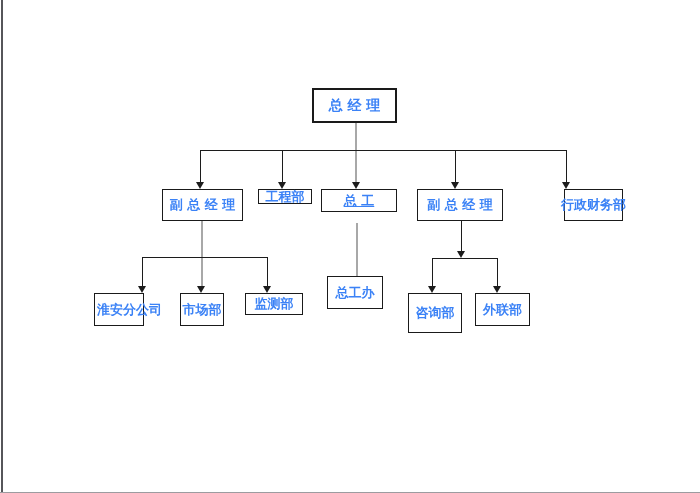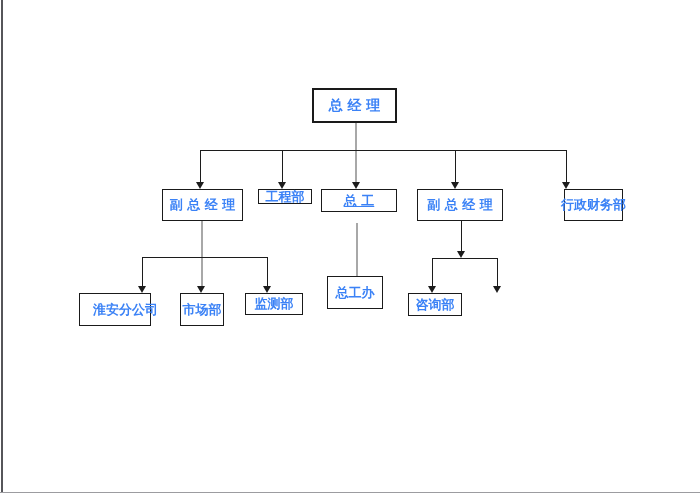--- a/index.html
+++ b/index.html
@@ -94,19 +94,20 @@
   <div class="arr" style="left:493px; top:286px;"></div>
 
   <div class="node root" style="left:312px; top:88px; width:85px; height:35px;">总 经 理</div>
 
   <div class="node" style="left:162px; top:189px; width:81px; height:32px;">副 总 经 理</div>
   <div class="node" style="left:258px; top:189px; width:54px; height:15px;">工程部</div>
   <div class="node" style="left:321px; top:189px; width:76px; height:23px;text-decoration:underline;">总 工</div>
   <div class="node" style="left:417px; top:189px; width:86px; height:32px;">副 总 经 理</div>
   <div class="node" style="left:516px; top:189px; width:59px; height:32px;margin-left:48px;">行政财务部</div>
 
-  <div class="node" style="left:79px; top:293px; width:72px; height:33px;padding-left:21px;">淮安分公司</div>
+  <div class="node" style="left:94px; top:293px; width:50px; height:33px;padding-left:21px;">淮安分公司</div>
   <div class="node" style="left:180px; top:293px; width:44px; height:33px;">市场部</div>
   <div class="node" style="left:245px; top:293px; width:58px; height:22px;">监测部</div>
   <div class="node" style="left:327px; top:276px; width:56px; height:33px;">总工办</div>
-  <div class="node" style="left:408px; top:293px; width:54px; height:23px;">咨询部</div>
+  <div class="node" style="left:408px; top:293px; width:54px; height:40px;">咨询部</div>
+  <div class="node" style="left:475px; top:293px; width:55px; height:33px;">外联部</div>
 
 </div>
 
 </body></html>

